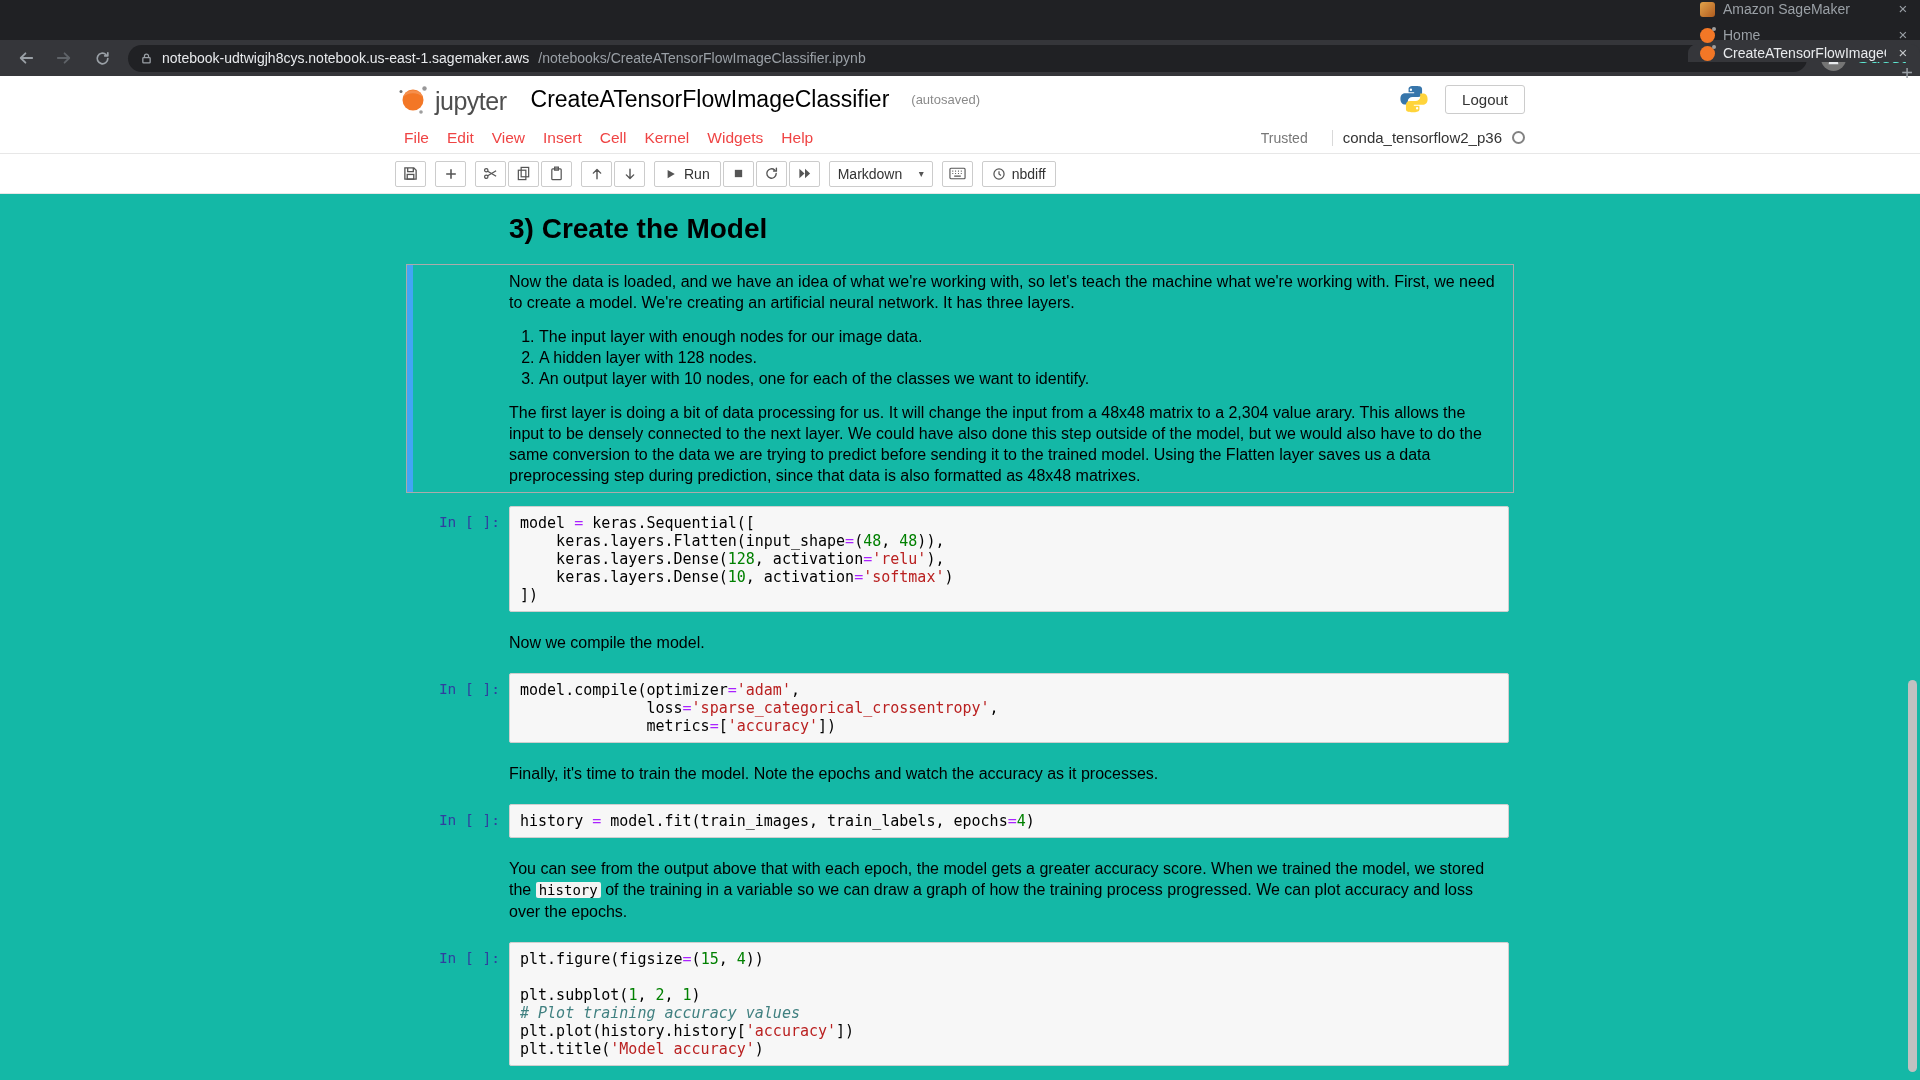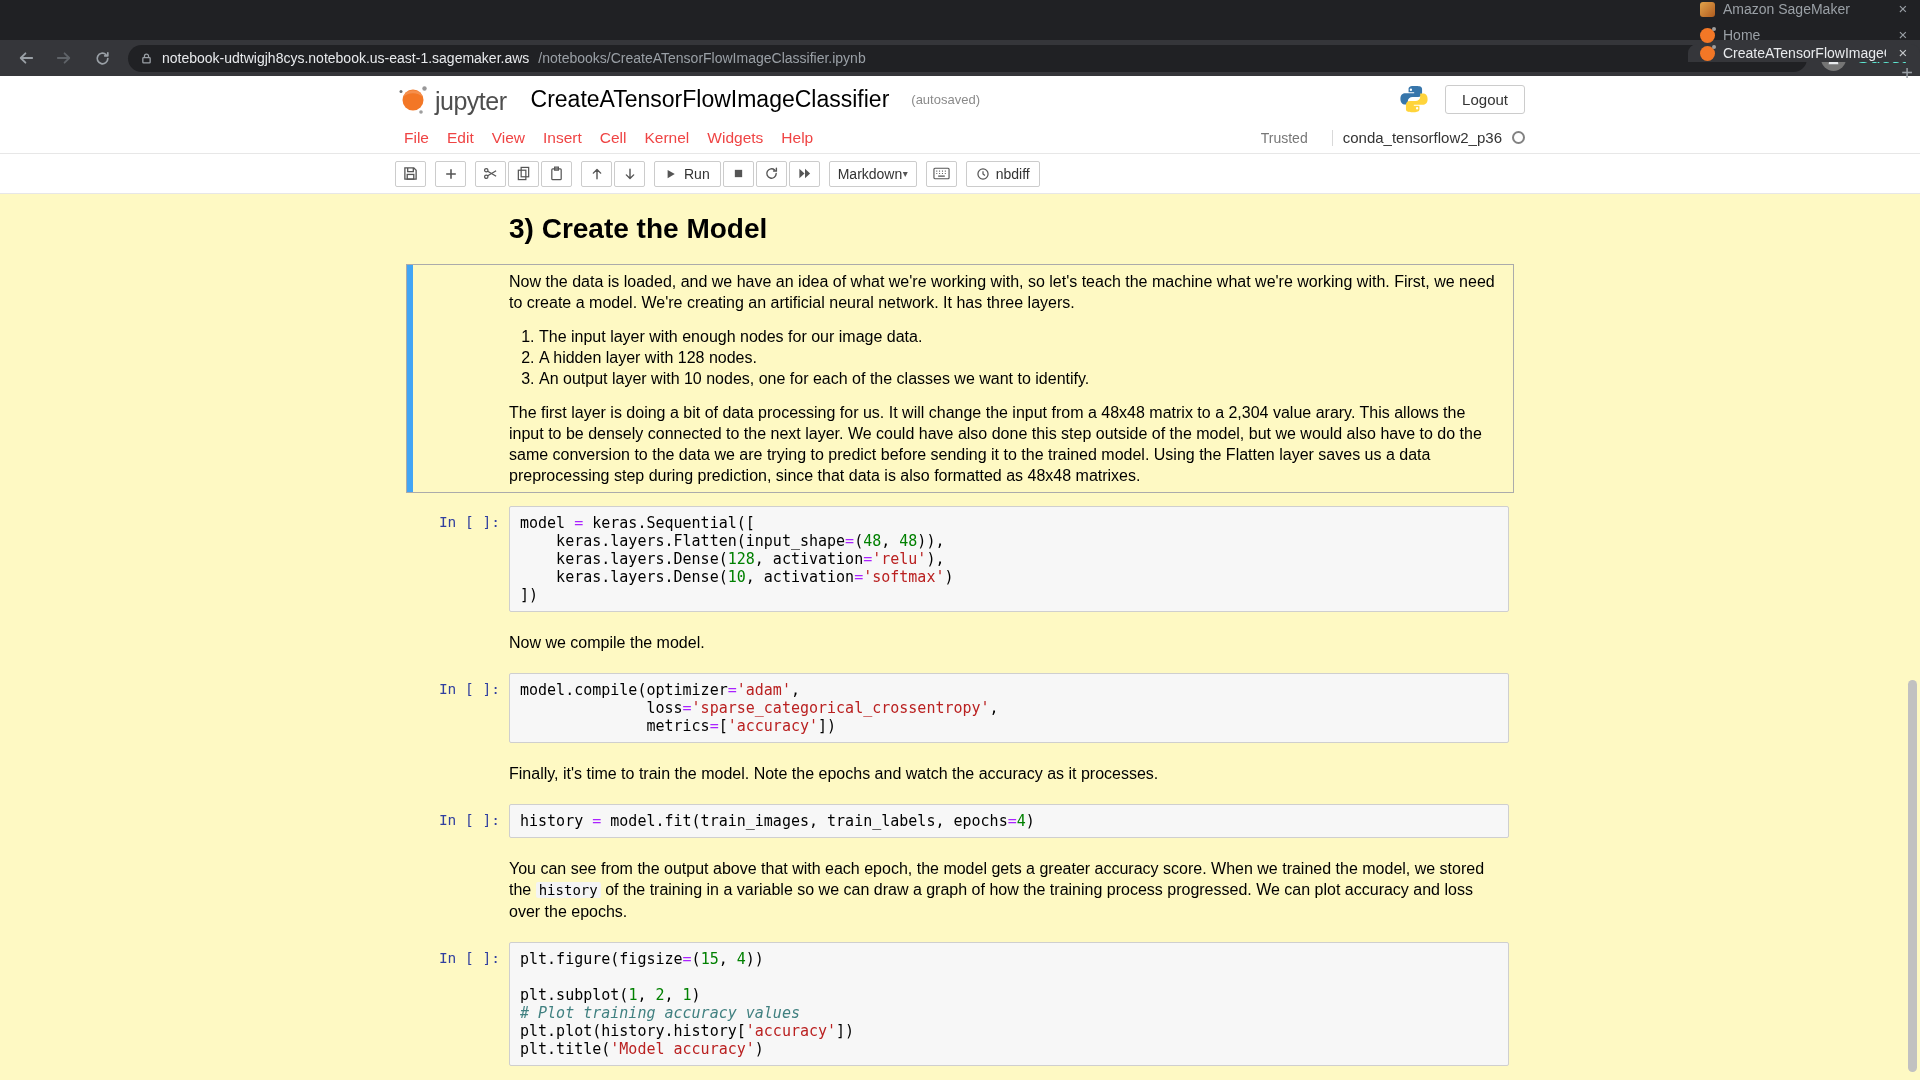--- a/index.html
+++ b/index.html
@@ -59,29 +59,29 @@
   
   .toolbar { height:40px; border-bottom:1px solid #e7e7e7; background:#fff; }
   .toolbar-inner { width:1130px; height:100%; margin:0 auto; display:flex; align-items:center; }
   .btn-group { display:flex; gap:2px; margin-right:9px; }
   .tb-btn {
     height:26px; min-width:31px; display:inline-flex; align-items:center; justify-content:center;
     background:#fff; border:1px solid #ccc; border-radius:2px; color:#555; cursor:pointer; padding:0 6px;
   }
   .tb-btn.run { padding:0 10px; gap:7px; font-size:14px; color:#333; }
   .cell-type-select {
-    height:26px; width:88px; background:#fff; border:1px solid #ccc; border-radius:2px;
+    height:26px; width:104px; background:#fff; border:1px solid #ccc; border-radius:2px;
     display:inline-flex; align-items:center; justify-content:space-between; padding:0 8px;
     font-size:14px; color:#333; margin-right:9px; cursor:pointer;
   }
   .caret { font-size:10px; color:#555; }
   .tb-btn.nbdiff { gap:6px; font-size:14px; color:#333; padding:0 9px; }
 
   
-  .notebook-area { height:886px; overflow:hidden; background:#fef9c3; position:relative; }
+  .notebook-area { height:886px; overflow:hidden; background:#14b8a6; position:relative; }
   .nb-container { width:1108px; margin:0 auto; padding-top:8px; }
   .cell { display:flex; position:relative; margin-bottom:12px; border:1px solid transparent; }
   .cell.selected { border:1px solid #ababab; }
   .cell.selected::before { content:""; position:absolute; left:0; top:0; bottom:0; width:6px; background:#42a5f5; }
   .prompt {
     width:102px; flex:0 0 102px; text-align:right; padding:8px 9px 0 0;
     font-family:"DejaVu Sans Mono",monospace; font-size:14.5px; color:#303f9f; white-space:nowrap;
   }
   .cell-content { flex:1; min-width:0; padding-right:4px; }
   .text-render { padding:6px 6px 6px 0; font-size:16px; line-height:21px; color:#000; }

